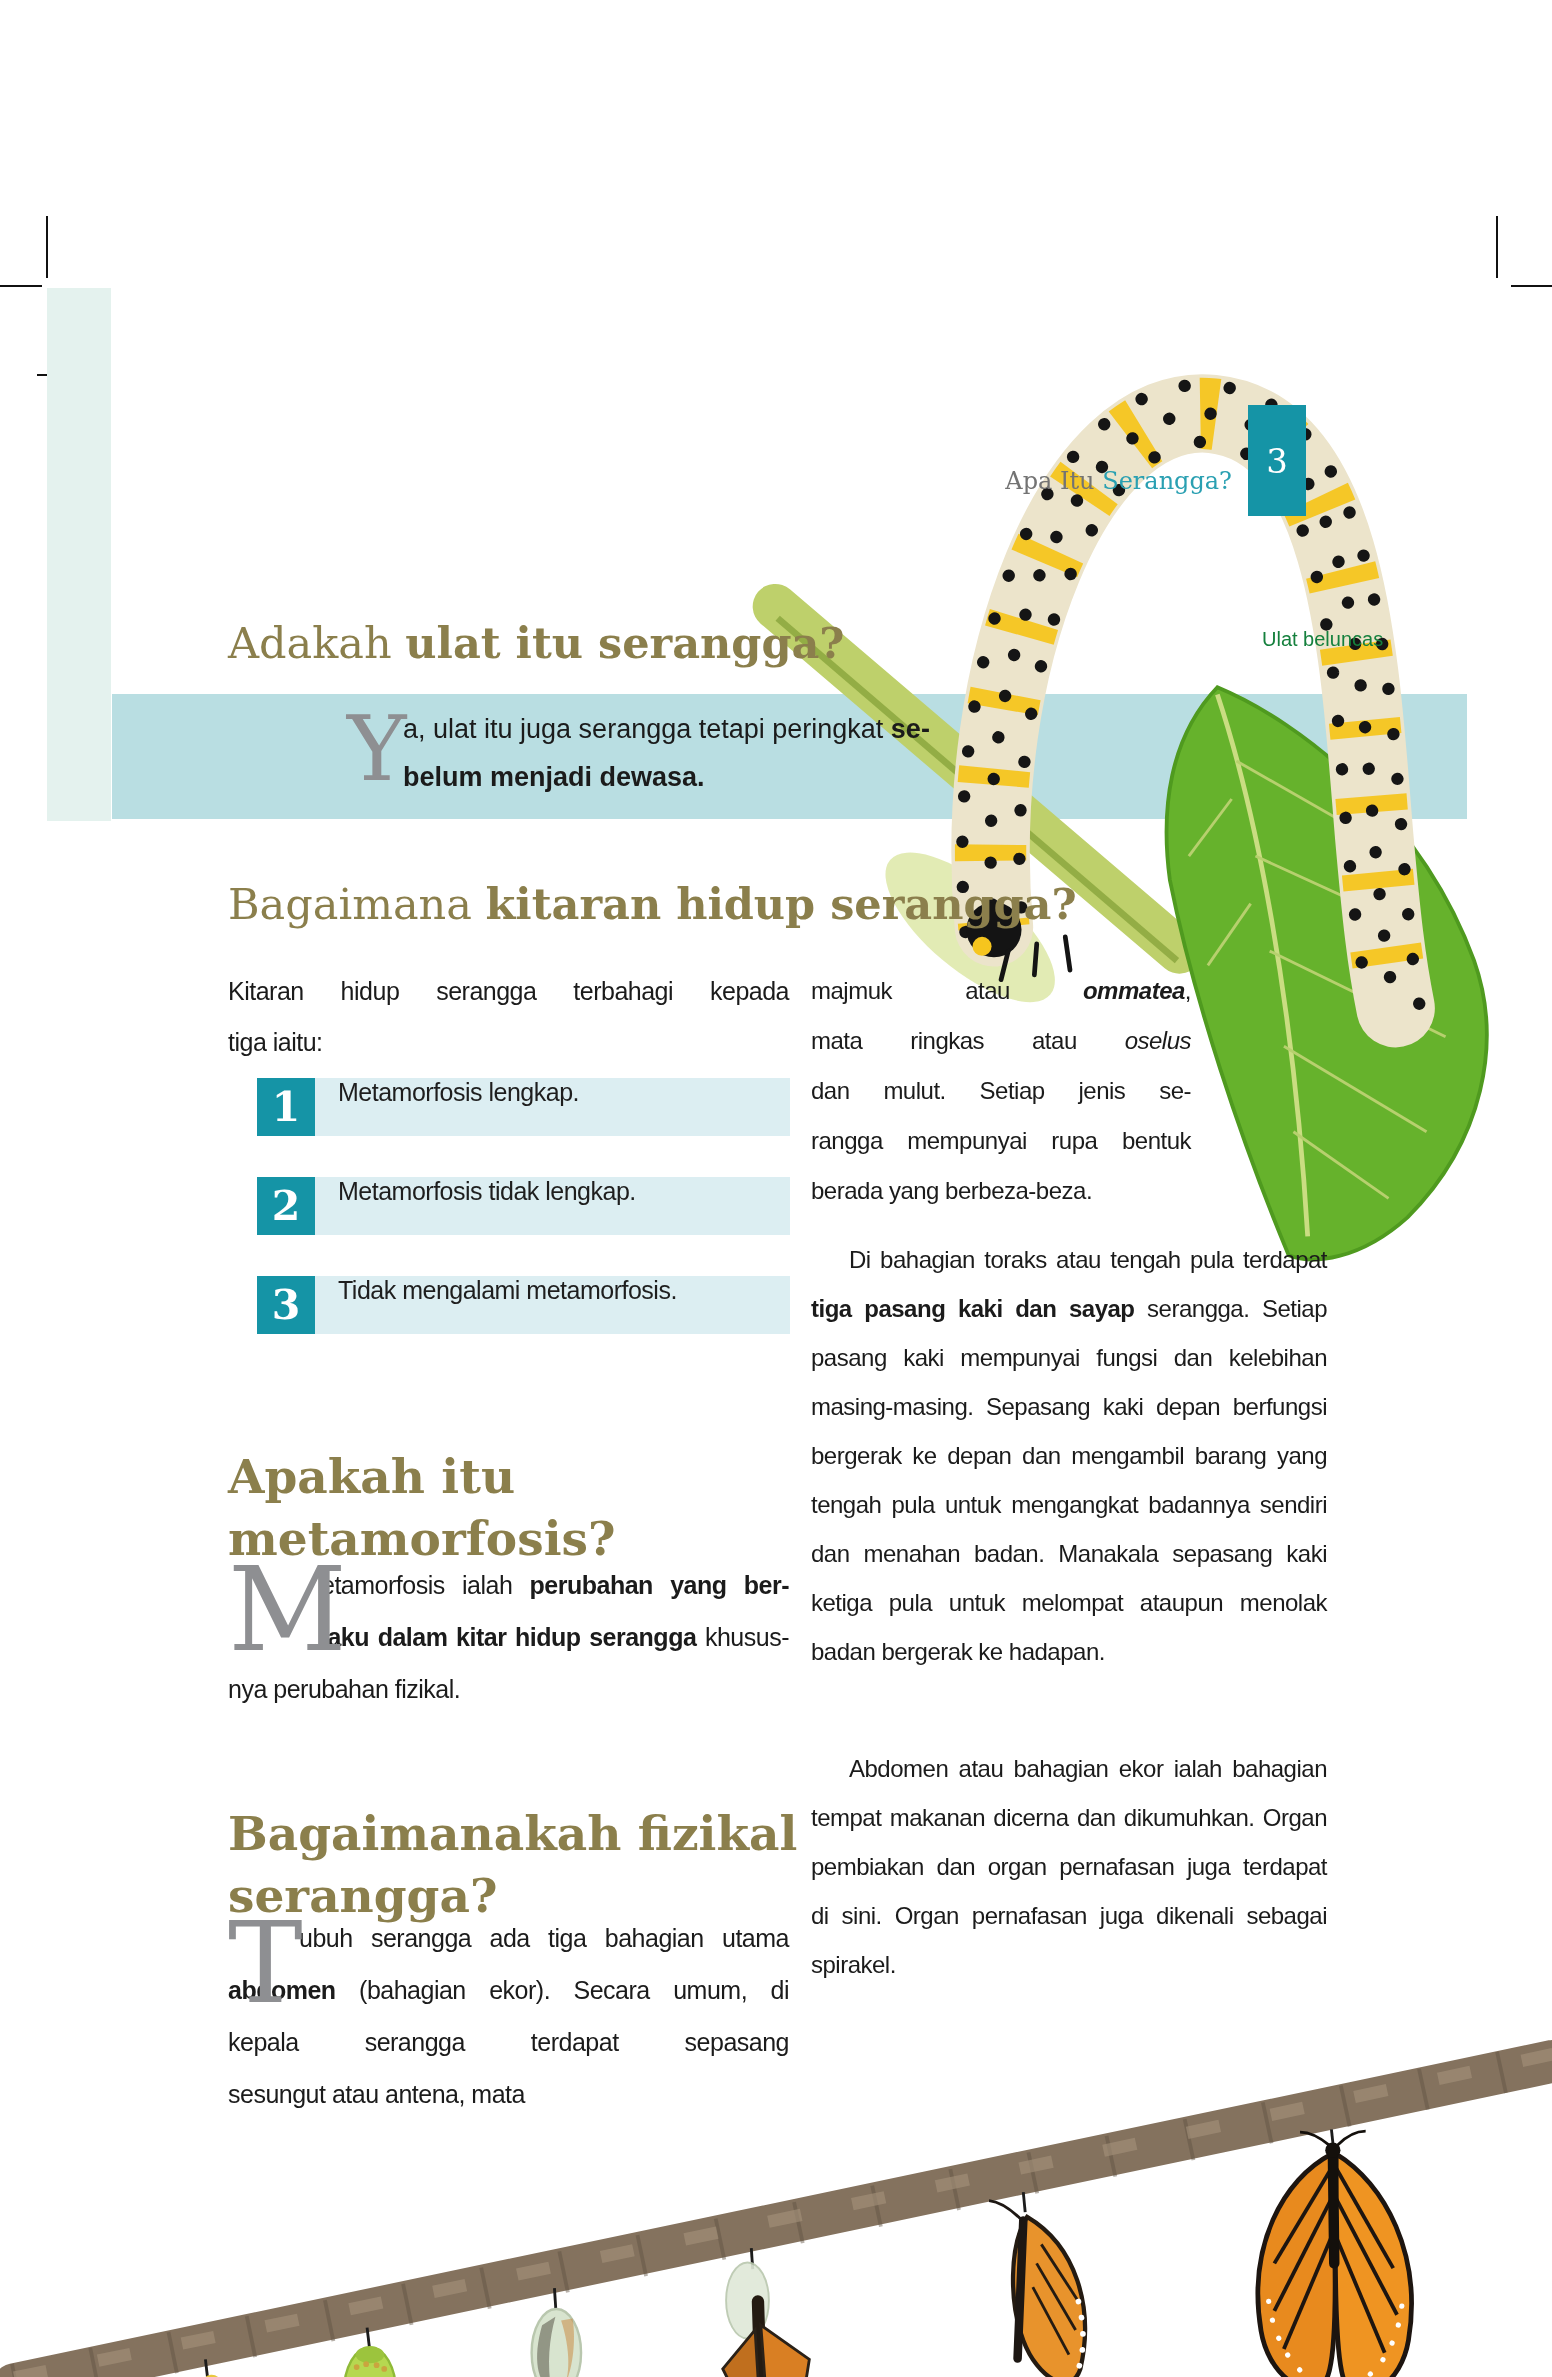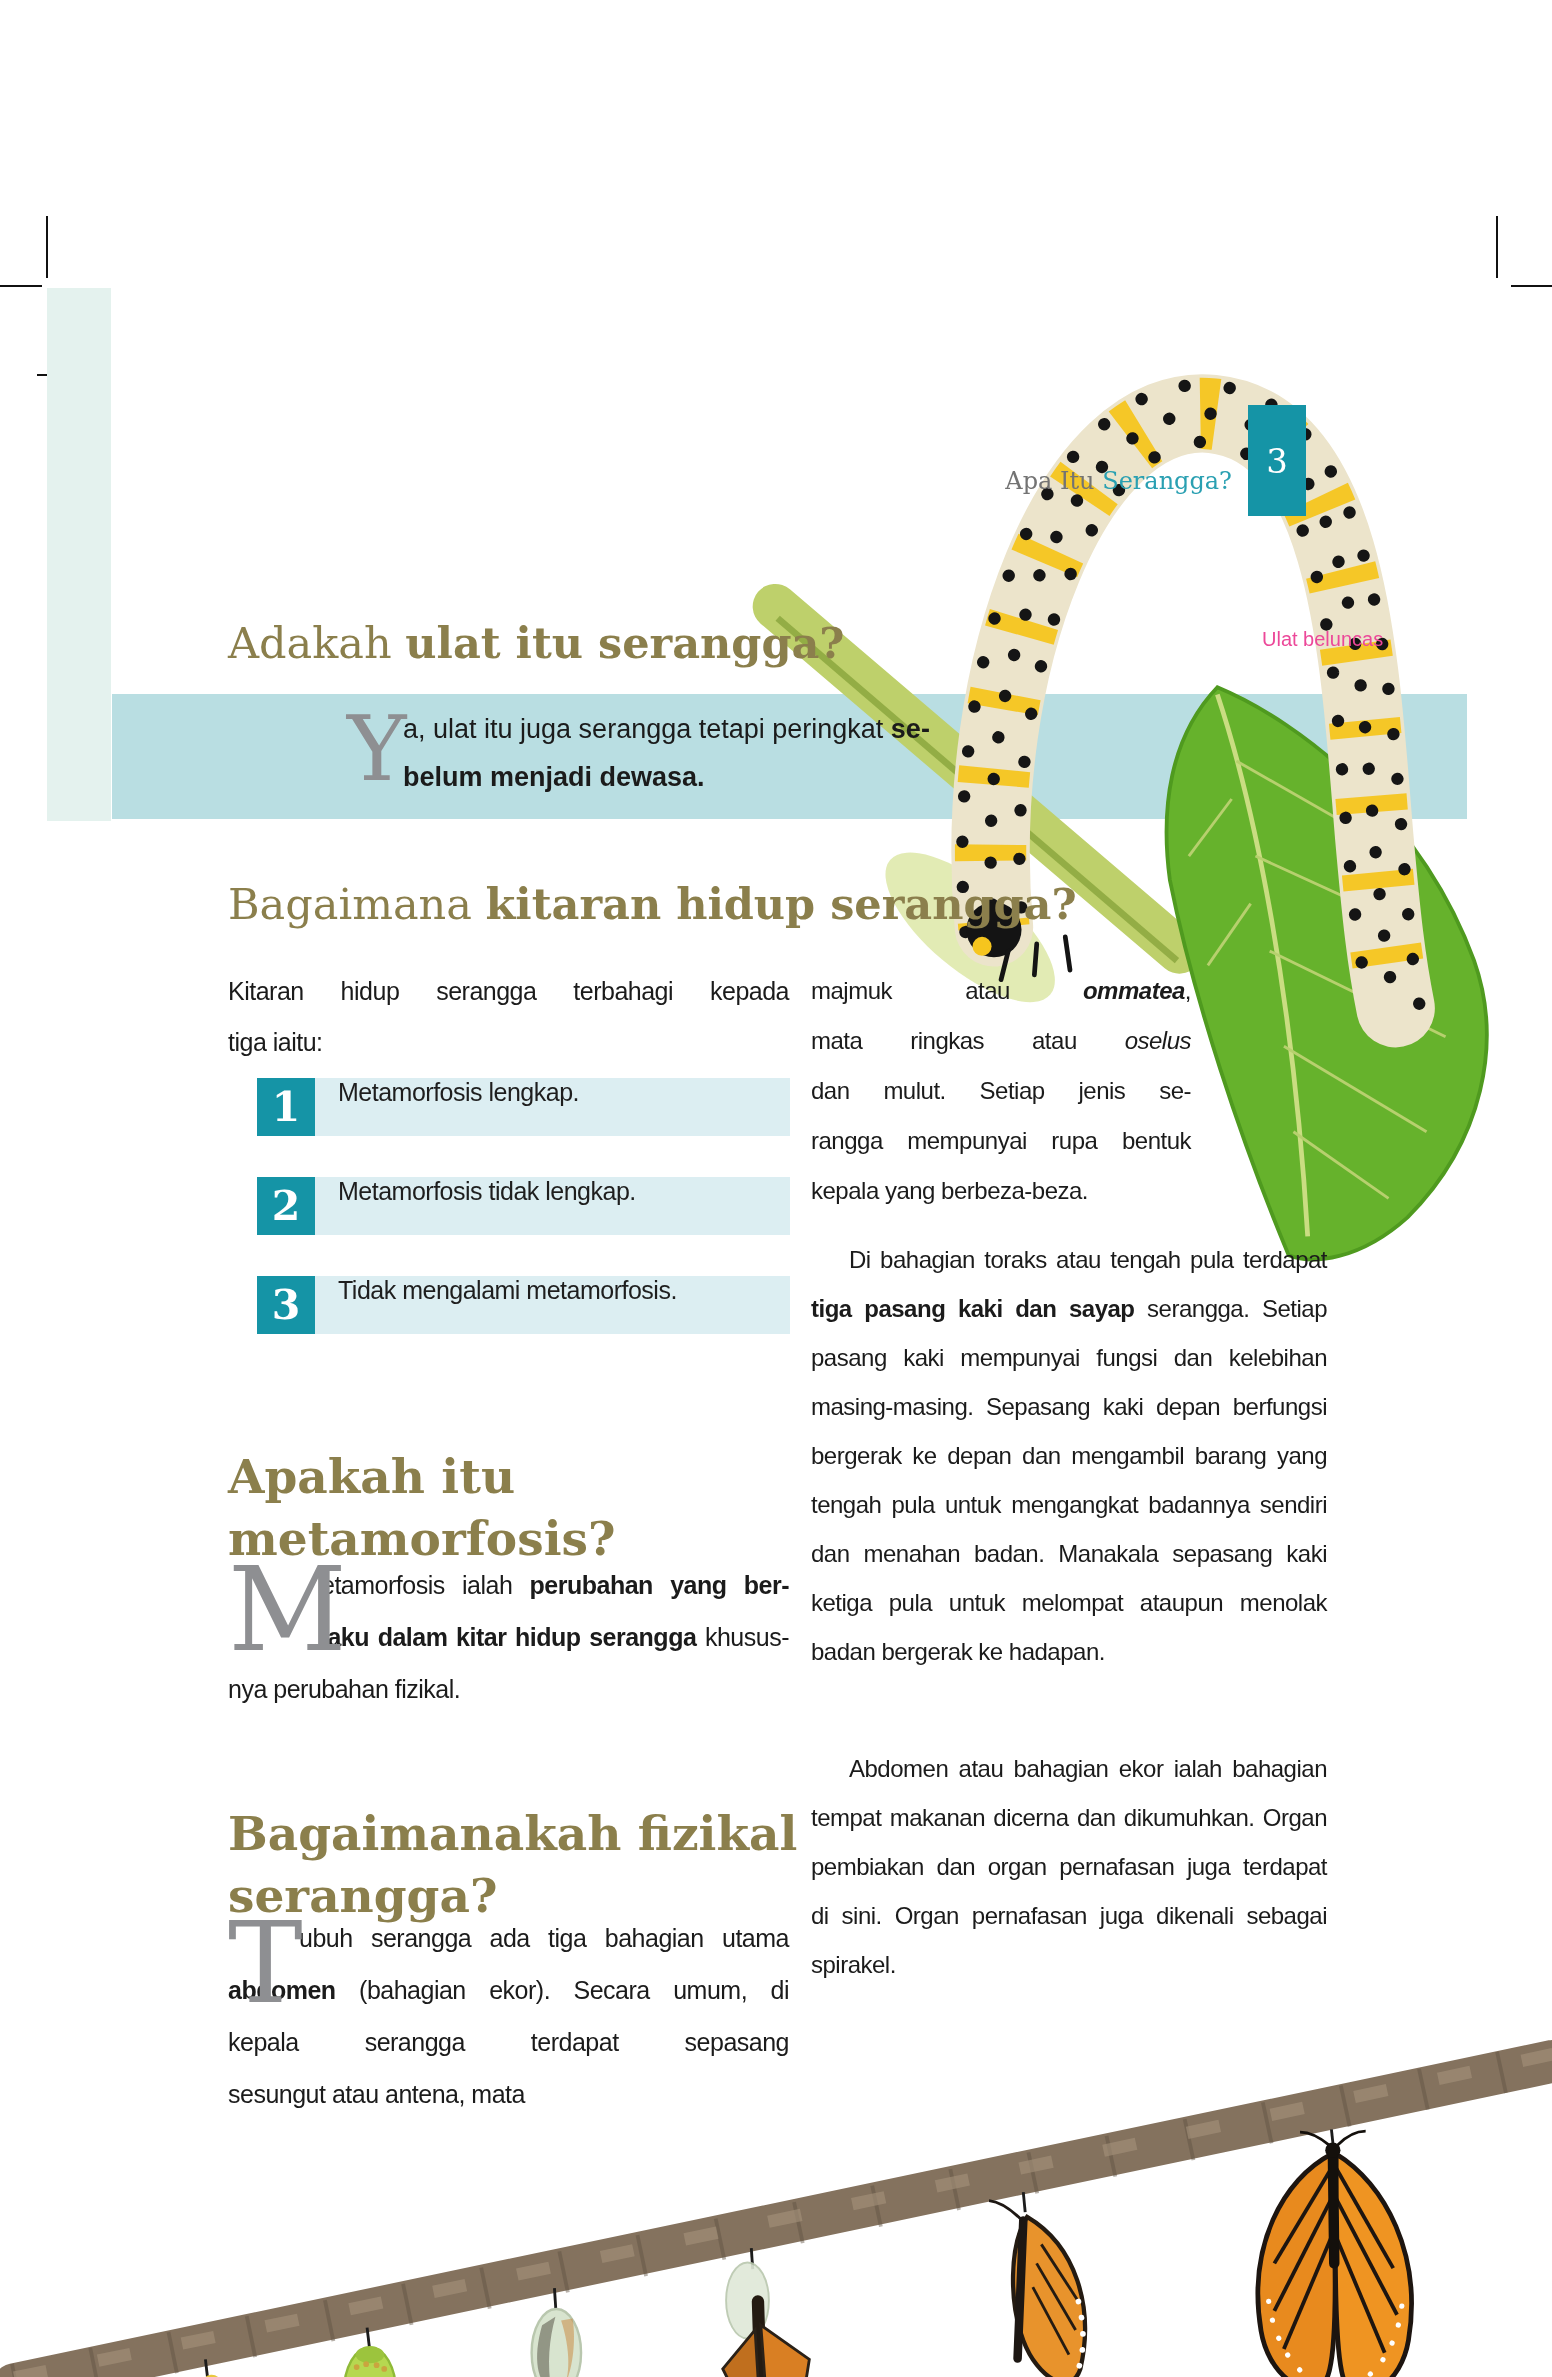--- a/index.html
+++ b/index.html
@@ -19,21 +19,21 @@
   .pg-numbox{position:absolute;left:1248px;top:405px;width:58px;height:111px;background:#1594a6;
              display:flex;align-items:center;justify-content:center;}
   .pg-numbox span{font-family:"DejaVu Serif",serif;font-size:34px;color:#ffffff;}
   
   .h-olive{position:absolute;color:#8b7f4c;font-family:"DejaVu Serif",serif;}
   .h-one{font-size:43px;white-space:nowrap;}
   .h-one .lt{font-weight:400;}
   .h-one .bd{font-weight:700;}
   .h-two{font-size:47px;font-weight:700;line-height:1.32;margin-top:35px;}
   
-  .lbl{position:absolute;font-size:20px;color:#ec4899;white-space:nowrap;}
+  .lbl{position:absolute;font-size:20px;color:#15803d;white-space:nowrap;}
   
   .rich{position:absolute;}
   .rich .line{white-space:nowrap;}
   .rich .line.just{white-space:normal;text-align:justify;text-align-last:justify;}
   .rich .line span{white-space:normal;}
   .b{font-weight:700;}
   .i{font-style:italic;}
   .dropcap{position:absolute;left:0;font-family:"DejaVu Serif",serif;color:#8e8f92;line-height:1;}
   .p-band{left:347px;top:705px;width:808px;font-size:27px;line-height:48px;}
   .p-band .dropcap{font-size:90px;top:-1px;}
@@ -177,21 +177,21 @@
       <div class="line just"><span class="b">abdomen</span><span> (bahagian ekor). Secara umum, di</span></div>
       <div class="line just"><span>kepala serangga terdapat sepasang</span></div>
       <div class="line"><span>sesungut atau antena, mata</span></div>
     </div>
 
   <div class="rich p-colR1">
       <div class="line just"><span>majmuk atau </span><span class="b i">ommatea</span><span>,</span></div>
       <div class="line just"><span>mata ringkas atau </span><span class="i">oselus</span></div>
       <div class="line just"><span>dan mulut. Setiap jenis se-</span></div>
       <div class="line just"><span>rangga mempunyai rupa bentuk</span></div>
-      <div class="line"><span>kepala yang berbeza-beza.</span></div>
+      <div class="line"><span>berada yang berbeza-beza.</span></div>
     </div>
   <div class="rich p-colR2">
       <div class="line just pind"><span>Di bahagian toraks atau tengah pula terdapat</span></div>
       <div class="line just"><span class="b">tiga pasang kaki dan sayap</span><span> serangga. Setiap</span></div>
       <div class="line just"><span>pasang kaki mempunyai fungsi dan kelebihan</span></div>
       <div class="line just"><span>masing-masing. Sepasang kaki depan berfungsi</span></div>
       <div class="line just"><span>bergerak ke depan dan mengambil barang yang</span></div>
       <div class="line just"><span>tengah pula untuk mengangkat badannya sendiri</span></div>
       <div class="line just"><span>dan menahan badan. Manakala sepasang kaki</span></div>
       <div class="line just"><span>ketiga pula untuk melompat ataupun menolak</span></div>

